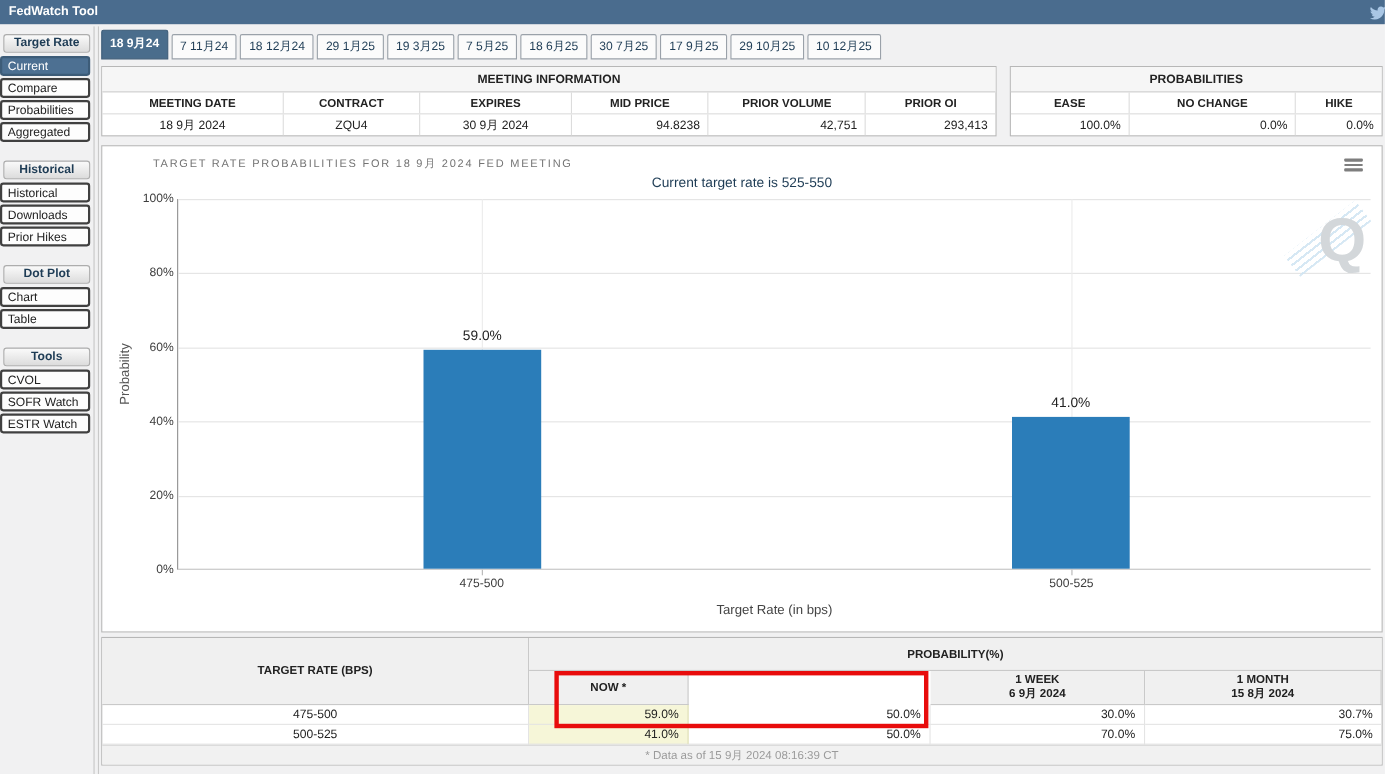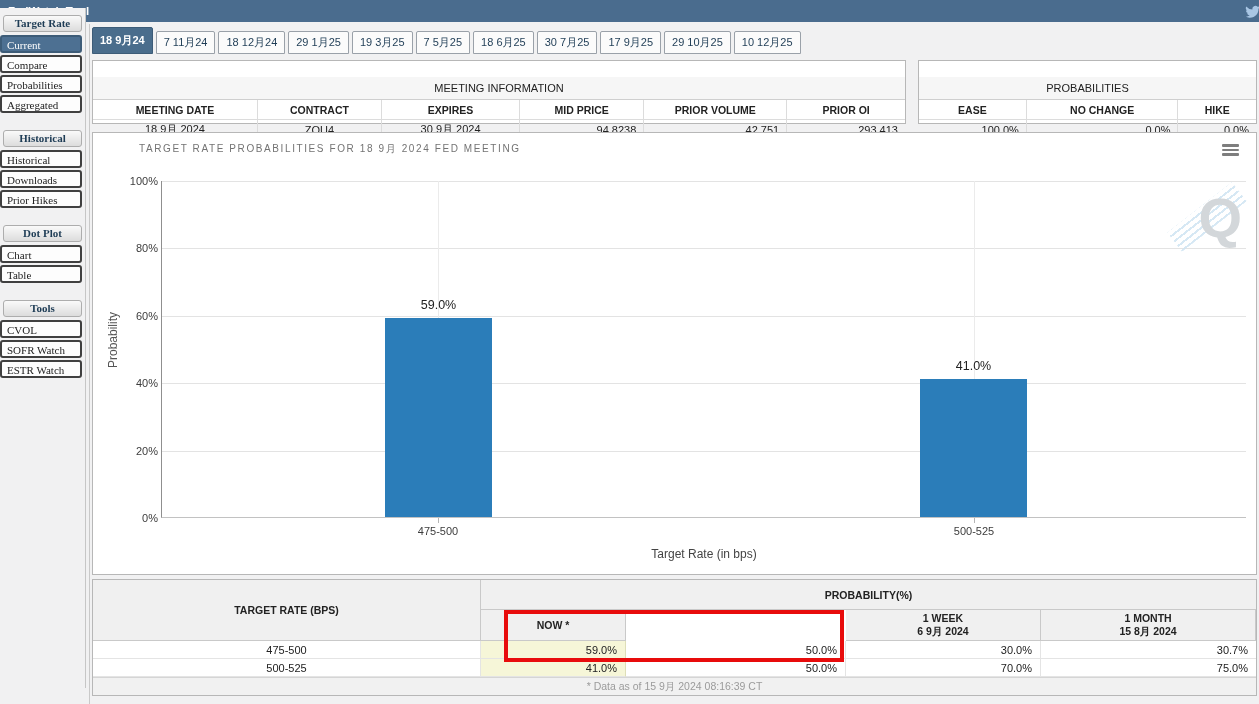--- a/index.html
+++ b/index.html
@@ -9,21 +9,21 @@
     background: #f1f1f2;
     font-family: "Liberation Sans", sans-serif;
     color: #222;
     overflow: hidden;
   }
   
   .topbar { position:absolute; left:0; top:0; width:1259px; height:22px; background:#4a6c8e; }
   .topbar-title { color:#fff; font-size:11.5px; font-weight:bold; line-height:22px; padding-left:8px; }
   .twitter { position:absolute; left:1243px; top:3px; width:18px; height:16px; }
   
-  .sidebar { position:absolute; left:0; top:8px; width:86px; height:680px; background:#f1f1f2; border-right:1px solid #c6c6c6;font-family:Liberation Serif, serif; }
+  .sidebar { position:absolute; left:0; top:24px; width:86px; height:680px; background:#f1f1f2; border-right:1px solid #c6c6c6; }
   .main-divider { position:absolute; left:89px; top:24px; height:680px; width:0; border-left:1px solid #c9c9c9; }
   .side-header {
     margin:7px 3px 3px 3px; height:17px; line-height:15px; text-align:center;
     background:linear-gradient(#fafafa,#dcdcdc); border:1px solid #adadad; border-radius:3px;
     font-size:11px; font-weight:bold; color:#1e3c55; cursor:pointer;
   }
   .side-item {
     margin:2px 3px 2px 0; height:18px; line-height:16px; padding-left:5px;
     background:#fdfdfd; border:2px solid #404040; border-radius:3px;
     font-size:11px; color:#222; cursor:pointer;
@@ -34,21 +34,21 @@
   .tabs { position:absolute; left:92px; top:27px; height:27px; display:flex; gap:3px; align-items:flex-end; }
   .tab {
     height:23px; line-height:21px; padding:0 7px; background:#fbfbfb; border:1px solid #9aa1a9;
     border-radius:2px 2px 0 0; font-size:11px; color:#1e3c55; cursor:pointer; white-space:nowrap;
   }
   .tab.active { height:27px; line-height:25px; background:#4a6d8c; border-color:#3d5c78; color:#fff; font-weight:bold; }
   
   .panel { position:absolute; background:#fff; border:1px solid #b7b7b7; }
   #meeting-panel { left:92px; top:60px; width:814px; height:64px; }
   #prob-panel    { left:918px; top:60px; width:339px; height:64px; }
-  .panel-title-row { height:23px; line-height:22px; background:#f6f6f6; border-bottom:1px solid #cfcfcf; text-align:center; font-size:11px; font-weight:normal;margin-top:16px; }
+  .panel-title-row { height:23px; line-height:22px; background:#f6f6f6; border-bottom:1px solid #cfcfcf; text-align:center; font-size:11px; font-weight:bold; }
   .cols-row { display:flex; height:20px; border-bottom:1px solid #dcdcdc; }
   .vals-row { display:flex; height:19px; }
   .cell { border-right:1px solid #dcdcdc; font-size:10.5px; display:flex; align-items:center; justify-content:center; font-weight:bold; }
   .cell:last-child { border-right:none; }
   .vcell { border-right:1px solid #dcdcdc; font-size:11px; display:flex; align-items:center; justify-content:center; }
   .vcell:last-child { border-right:none; }
   .vcell.num { justify-content:flex-end; padding-right:7px; }
   
   .mw0{width:20.3%}.mw1{width:15.3%}.mw2{width:17.0%}.mw3{width:15.3%}.mw4{width:17.6%}.mw5{width:14.5%}
   
@@ -174,20 +174,21 @@
   </div>
 </div>
 
 <div class="panel" id="chart-panel">
   <div class="chart-title">TARGET RATE PROBABILITIES FOR 18 9月 2024 FED MEETING</div>
   <div class="menu-icon">
       <div></div>
       <div></div>
       <div></div>
     </div>
+  <div class="chart-subtitle">Current target rate is 525-550</div>
   <div class="y-title">Probability</div>
 
   <div class="plot">
     <div class="hgrid" style="top:0"></div>
     <div class="hgrid" style="top:67px"></div>
     <div class="hgrid" style="top:135px"></div>
     <div class="hgrid" style="top:202px"></div>
     <div class="hgrid" style="top:270px"></div>
     <div class="vgrid" style="left:276px"></div>
     <div class="vgrid" style="left:812px"></div>

